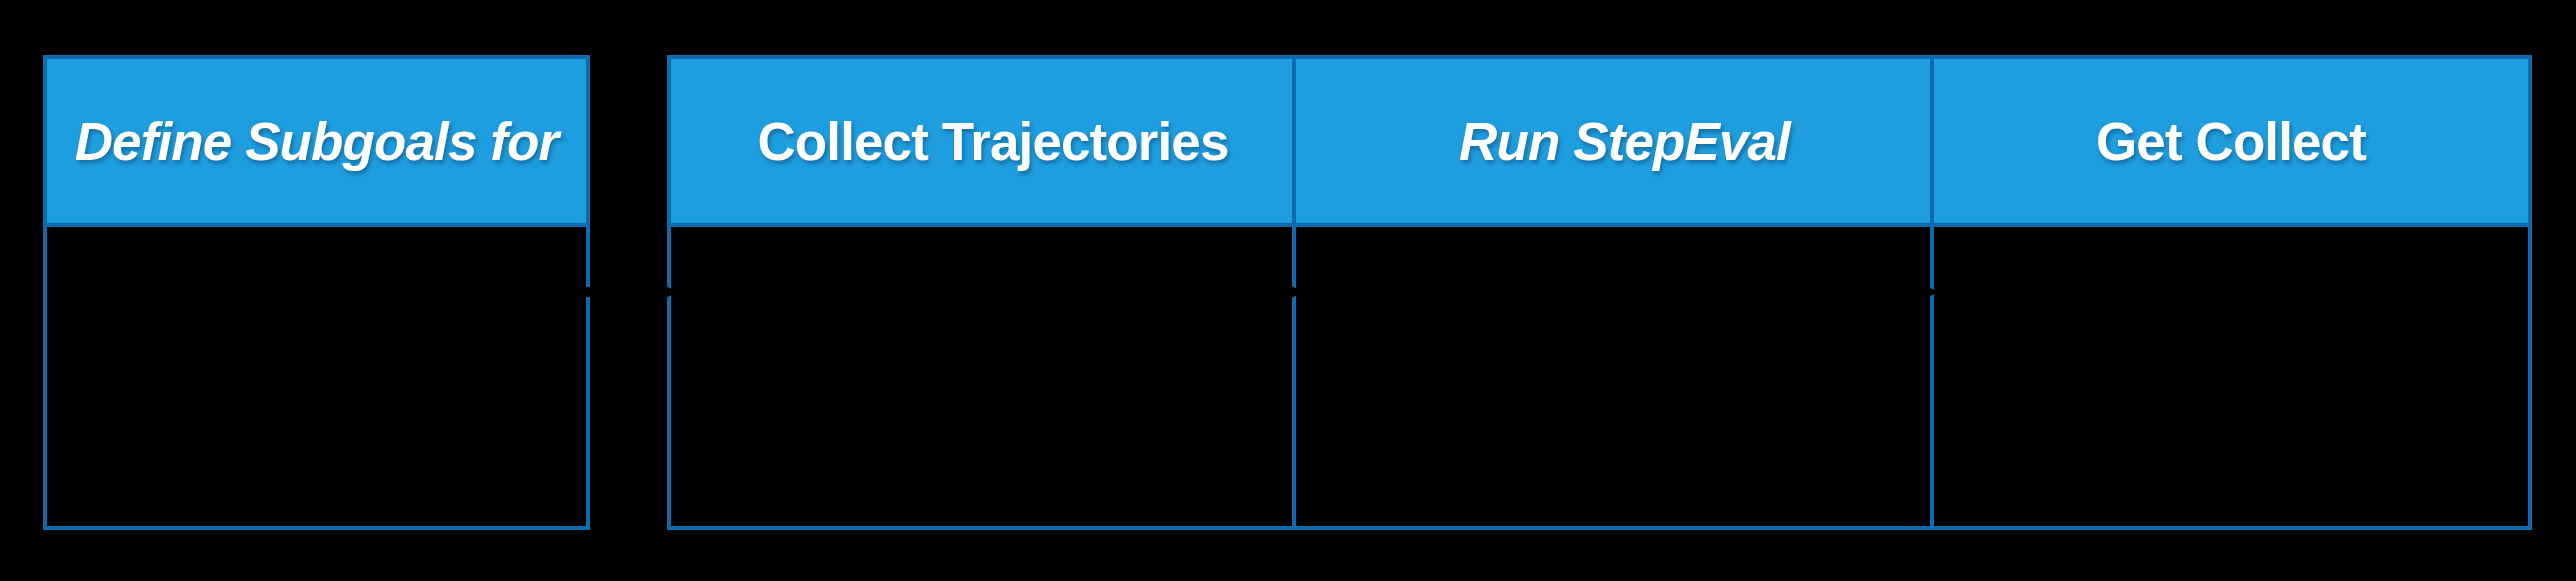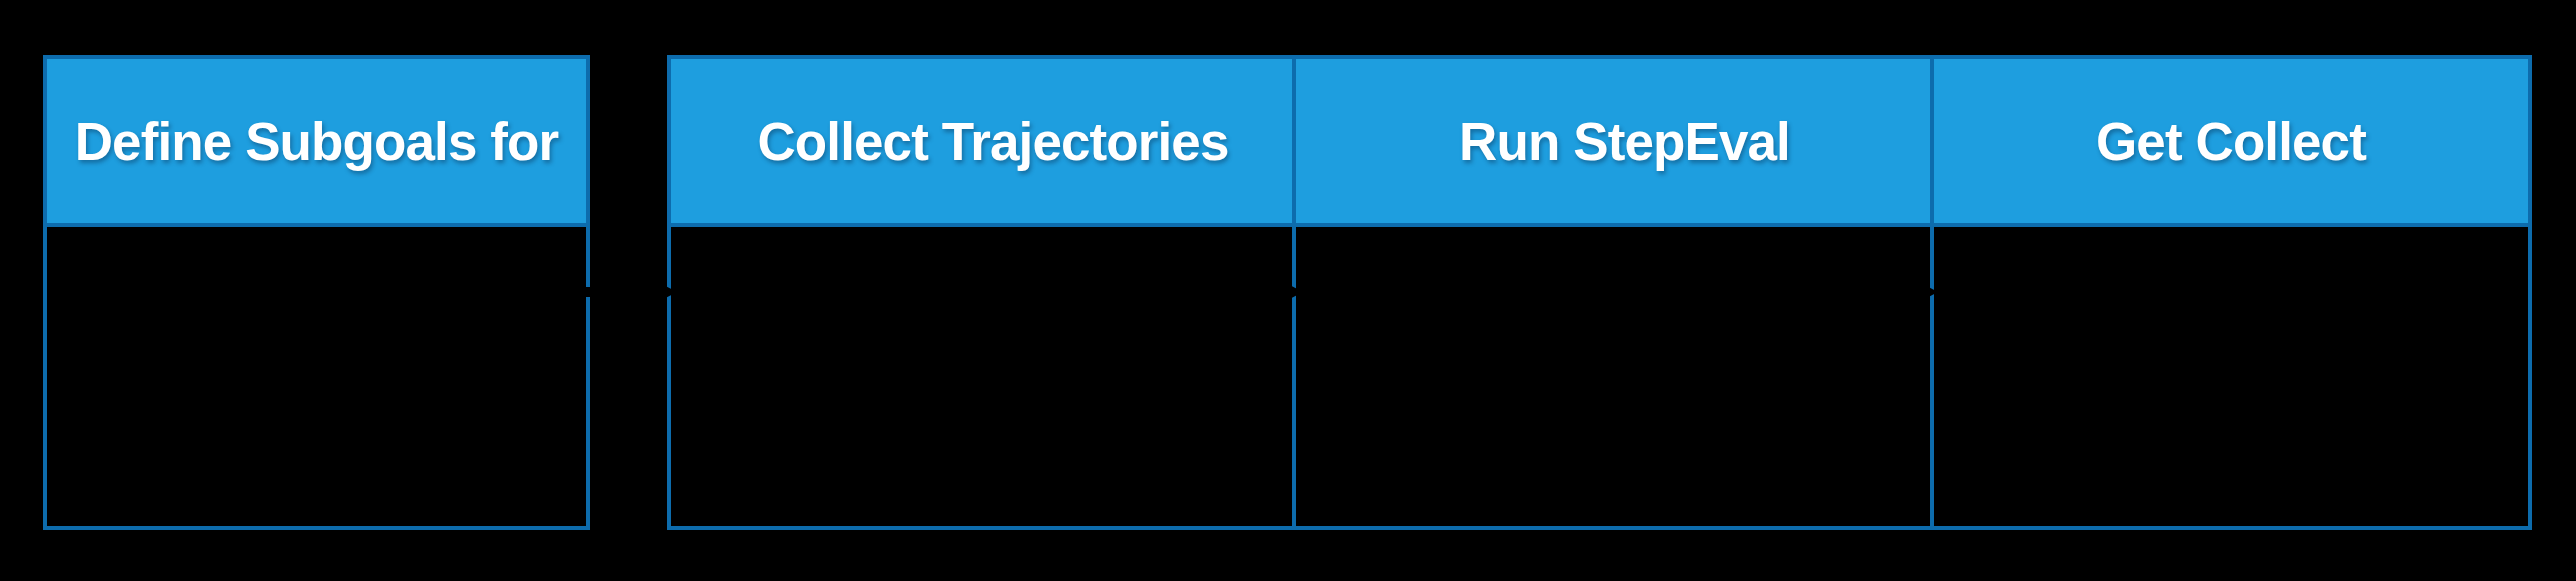--- a/index.html
+++ b/index.html
@@ -16,23 +16,23 @@
     width: 2576px;
     height: 582px;
     background: var(--body-fill, #000000);
   }
   .step-box {
     position: absolute;
     top: 55px;
     height: 474px;
     box-sizing: border-box;
   }
-  .step-box.b1 { left: 43px;   width: 547px; }
+  .step-box.b1 { left: 43px;   width: 547px; font-style: italic; }
   .step-box.b2 { left: 667px;  width: 652px; }
-  .step-box.b3 { left: 1292px; width: 665px; }
+  .step-box.b3 { left: 1292px; width: 665px; font-style: italic; }
   .step-box.b4 { left: 1930px; width: 602px; }
 
   .step-header {
     box-sizing: border-box;
     height: 172px;
     border: 4.3px solid var(--box-border, #0D6CAD);
     background: var(--header-fill, #1E9EDF);
     display: flex;
     flex-direction: column;
     align-items: center;

